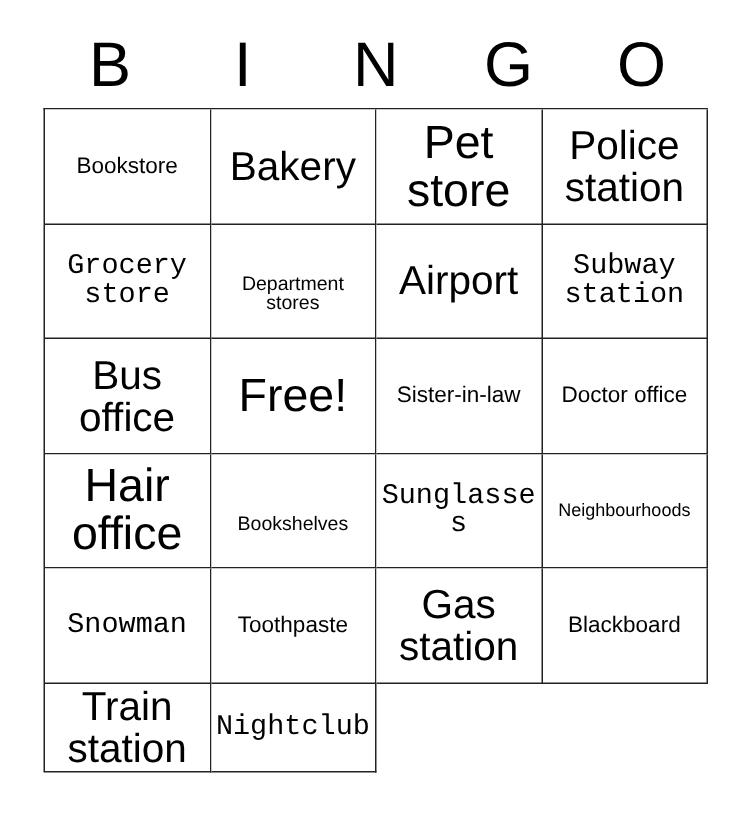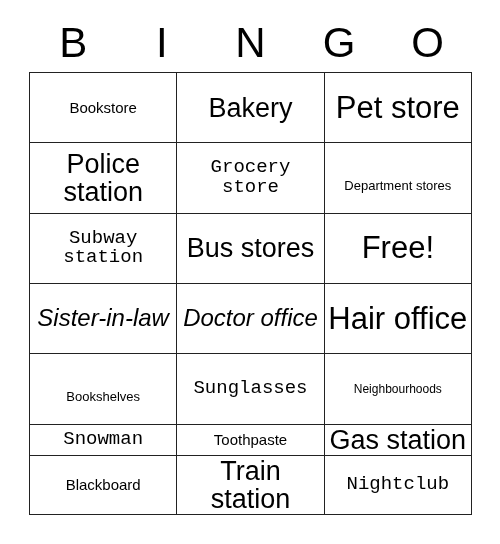--- a/index.html
+++ b/index.html
@@ -48,21 +48,21 @@
   #bingo-grid {
     position: absolute;
     left: 29px;
     top: 72px;
     width: 443px;
     height: 443px;
     box-sizing: border-box;
     border-top: 1px solid #222;
     border-left: 1px solid #222;
     display: grid;
-    grid-template-columns: repeat(3, 1fr);
+    grid-template-columns: repeat(4, 1fr);
     grid-template-rows: repeat(5, 1fr);
     background: #ffffff;
   }
 
   .bingo-cell {
     box-sizing: border-box;
     border-right: 1px solid #222;
     border-bottom: 1px solid #222;
     display: flex;
     align-items: center;
@@ -81,21 +81,21 @@
     word-wrap: break-word;
     overflow-wrap: break-word;
     hyphens: none;
   }
 
   
   .fs-xxs { font-size: 12px; }
   .fs-xs  { font-size: 13px; margin-top: 16px; }
   .fs-s   { font-size: 15px; }
   .fs-m   { font-size: 19px; font-family: Liberation Mono, monospace; }
-  .fs-l   { font-size: 24px; font-style: italic; }
+  .fs-l   { font-size: 15px; }
   .fs-xl  { font-size: 27px; }
   .fs-xxl { font-size: 31px; }
 </style>
 </head>
 <body>
 
 <div id="card">
 
   <div id="bingo-header">
     <div class="header-letter">B</div>
@@ -118,24 +118,27 @@
       <div class="bingo-cell">
         <span class="cell-text fs-xl">Police station</span>
       </div>
       <div class="bingo-cell">
         <span class="cell-text fs-m">Grocery store</span>
       </div>
       <div class="bingo-cell">
         <span class="cell-text fs-xs">Department stores</span>
       </div>
       <div class="bingo-cell">
+        <span class="cell-text fs-xl">Airport</span>
+      </div>
+      <div class="bingo-cell">
         <span class="cell-text fs-m">Subway station</span>
       </div>
       <div class="bingo-cell">
-        <span class="cell-text fs-xl">Bus stores</span>
+        <span class="cell-text fs-xl">Bus office</span>
       </div>
       <div class="bingo-cell">
         <span class="cell-text fs-xxl">Free!</span>
       </div>
       <div class="bingo-cell">
         <span class="cell-text fs-l">Sister-in-law</span>
       </div>
       <div class="bingo-cell">
         <span class="cell-text fs-l">Doctor office</span>
       </div>

